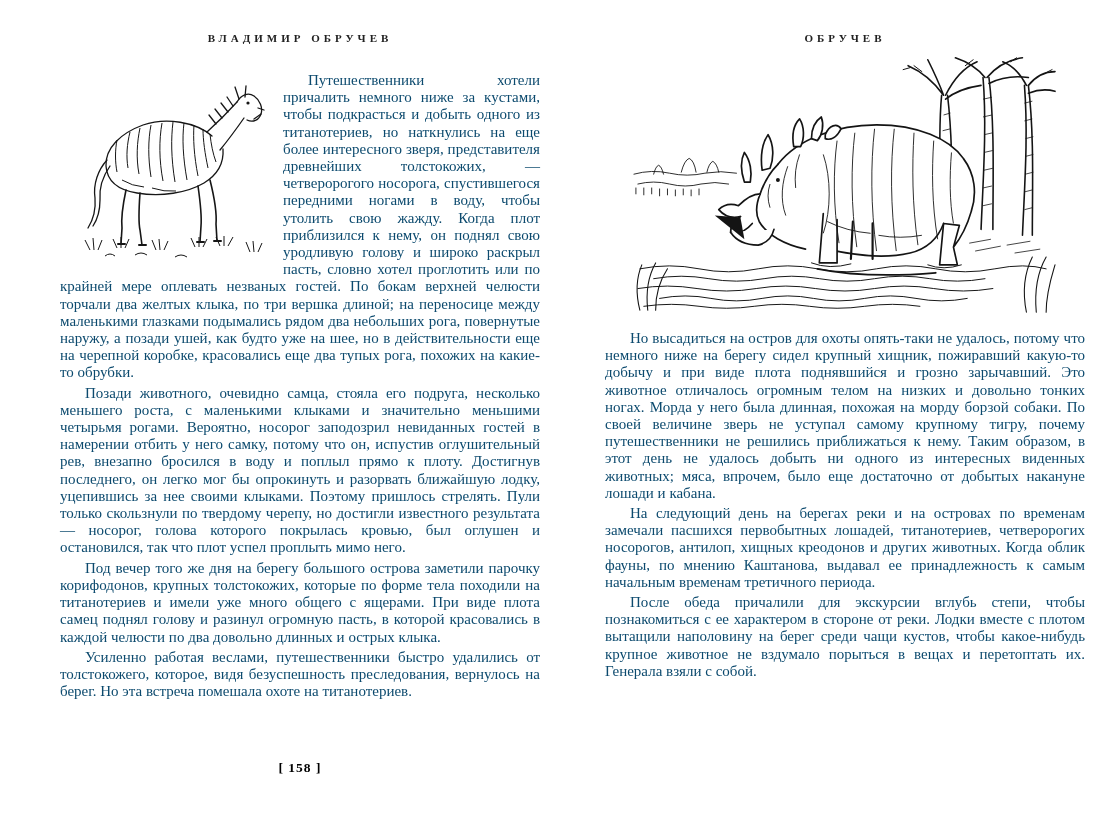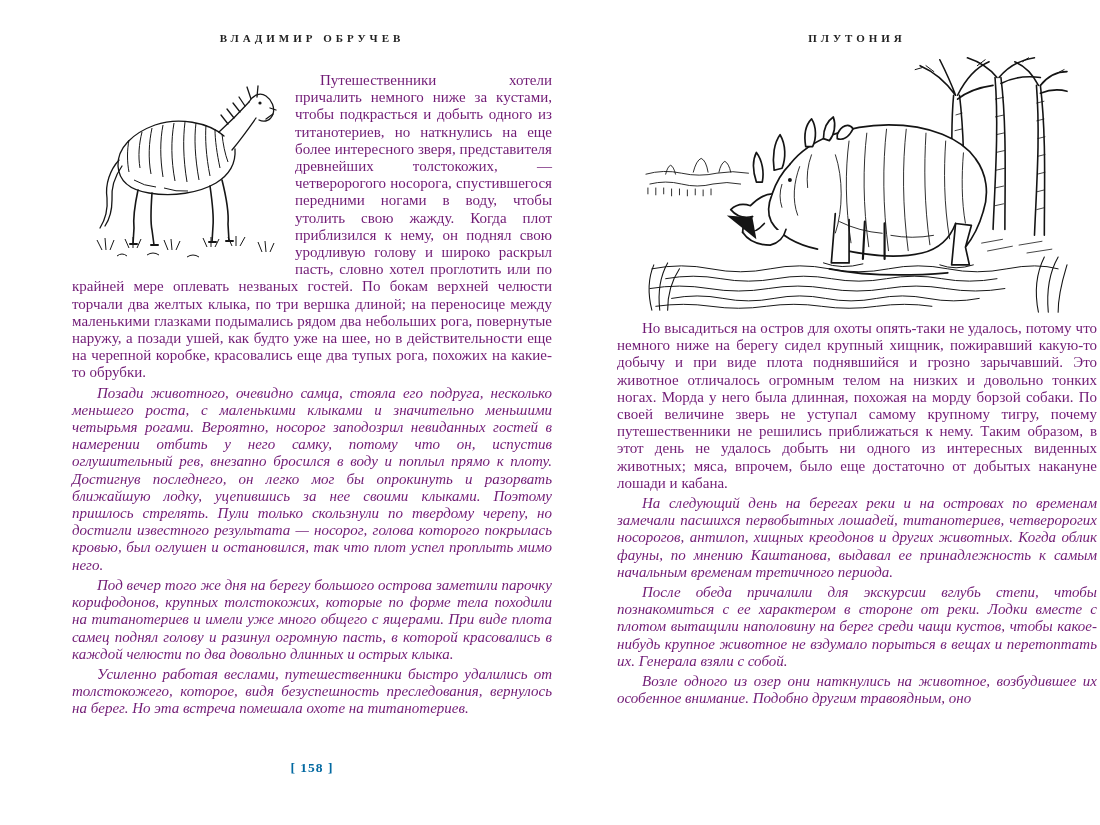--- a/index.html
+++ b/index.html
@@ -1,47 +1,47 @@
 <!DOCTYPE html>
 <html><head>
 <meta charset="utf-8">
 <style>
   html,body{margin:0;padding:0;}
   body{
     width:1100px;height:825px;position:relative;overflow:hidden;
     background:#ffffff;color:#1b1b1b;
     font-family:"Liberation Serif","DejaVu Serif",serif;
   }
-  .page{position:absolute;top:0;width:480px;height:663px;margin-left:12px;}
+  .page{position:absolute;top:0;width:480px;height:663px;}
   .page-left{left:60px;}
   .page-right{left:605px;}
   .running-head{
     position:absolute;top:32px;left:0;width:100%;text-align:center;
     font-size:11px;font-weight:bold;letter-spacing:4px;color:#222;
     white-space:nowrap;
   }
   .page-body{
     position:absolute;left:0;right:0;
     font-size:15px;line-height:17.2px;text-align:justify;
-    color:#701a75;
+    color:#0c4a6e;
   }
   .page-left .page-body{top:72px;}
-  .page-right .page-body{top:320px;}
+  .page-right .page-body{top:330px;}
   .para{margin:0;text-indent:25px;}
-  .para + .para{margin-top:3px;font-style:italic;}
+  .para + .para{margin-top:3px;}
   .illus-horse{
     float:left;width:212px;height:190px;margin:2px 11px 4px 0;
   }
   .illus-horse svg,.figure-rhino svg{display:block;width:100%;height:100%;}
   .figure-rhino{
     position:absolute;top:54px;left:25px;width:426px;height:262px;margin:0;
   }
   .folio{
     position:absolute;top:760px;left:0;width:100%;text-align:center;
-    font-size:13.5px;font-weight:bold;color:#0369a1;letter-spacing:1px;
+    font-size:13.5px;font-weight:bold;color:#000000;letter-spacing:1px;
   }
 </style>
 </head>
 <body>
 
 <div class="spread">
 
   <section class="page page-left">
     <div class="running-head">ВЛАДИМИР ОБРУЧЕВ</div>
 
@@ -94,21 +94,21 @@
       </p>
       <p class="para">Позади животного, очевидно самца, стояла его подруга, несколько меньшего роста, с маленькими клыками и значительно меньшими четырьмя рогами. Вероятно, носорог заподозрил невиданных гостей в намерении отбить у него самку, потому что он, испустив оглушительный рев, внезапно бросился в воду и поплыл прямо к плоту. Достигнув последнего, он легко мог бы опрокинуть и разорвать ближайшую лодку, уцепившись за нее своими клыками. Поэтому пришлось стрелять. Пули только скользнули по твердому черепу, но достигли известного результата — носорог, голова которого покрылась кровью, был оглушен и остановился, так что плот успел проплыть мимо него.</p>
       <p class="para">Под вечер того же дня на берегу большого острова заметили парочку корифодонов, крупных толстокожих, которые по форме тела походили на титанотериев и имели уже много общего с ящерами. При виде плота самец поднял голову и разинул огромную пасть, в которой красовались в каждой челюсти по два довольно длинных и острых клыка.</p>
       <p class="para">Усиленно работая веслами, путешественники быстро удалились от толстокожего, которое, видя безуспешность преследования, вернулось на берег. Но эта встреча помешала охоте на титанотериев.</p>
     </div>
 
     <div class="folio">[ 158 ]</div>
   </section>
 
   <section class="page page-right">
-    <div class="running-head">ПЛУТОНИЯ</div>
+    <div class="running-head">ОБРУЧЕВ</div>
 
     <figure class="figure-rhino">
       <svg viewBox="0 0 432 262" xmlns="http://www.w3.org/2000/svg">
 
         <g fill="none" stroke="#141414" stroke-width="0.9" stroke-linecap="round">
           <path d="M4,120 q18,-5 36,-1 q18,4 36,0 q16,-3 32,0"></path>
           <path d="M8,130 q16,-4 32,0 q16,4 32,0 q14,-3 28,0"></path>
           <path d="M52,118 q3,-12 8,-14 q5,2 7,14"></path>
           <path d="M78,118 q2,-9 6,-11 q4,2 6,11"></path>
           <path d="M24,120 q2,-8 5,-9 q3,1 5,9"></path>
@@ -181,18 +181,17 @@
           <path d="M10,258 C6,242 6,226 12,212 M18,258 C16,240 18,224 26,210 M26,258 C26,242 30,228 38,216"></path>
           <path d="M402,260 C398,240 400,220 408,204 M412,260 C410,238 414,218 422,204 M422,260 C422,240 428,222 431,212"></path>
         </g>
       </svg>
     </figure>
 
     <div class="page-body">
       <p class="para">Но высадиться на остров для охоты опять-таки не удалось, потому что немного ниже на берегу сидел крупный хищник, пожиравший какую-то добычу и при виде плота поднявшийся и грозно зарычавший. Это животное отличалось огромным телом на низких и довольно тонких ногах. Морда у него была длинная, похожая на морду борзой собаки. По своей величине зверь не уступал самому крупному тигру, почему путешественники не решились приближаться к нему. Таким образом, в этот день не удалось добыть ни одного из интересных виденных животных; мяса, впрочем, было еще достаточно от добытых накануне лошади и кабана.</p>
       <p class="para">На следующий день на берегах реки и на островах по временам замечали пасшихся первобытных лошадей, титанотериев, четверорогих носорогов, антилоп, хищных креодонов и других животных. Когда облик фауны, по мнению Каштанова, выдавал ее принадлежность к самым начальным временам третичного периода.</p>
       <p class="para">После обеда причалили для экскурсии вглубь степи, чтобы познакомиться с ее характером в стороне от реки. Лодки вместе с плотом вытащили наполовину на берег среди чащи кустов, чтобы какое-нибудь крупное животное не вздумало порыться в вещах и перетоптать их. Генерала взяли с собой.</p>
-      <p class="para">Возле одного из озер они наткнулись на животное, возбудившее их особенное внимание. Подобно другим травоядным, оно</p>
     </div>
 
   </section>
 
 </div>
 
 </body></html>

